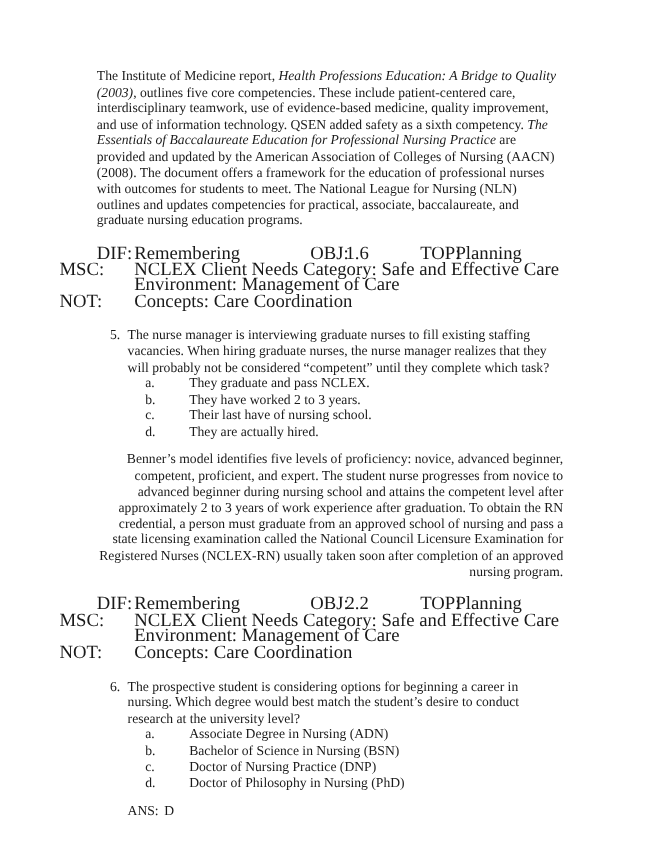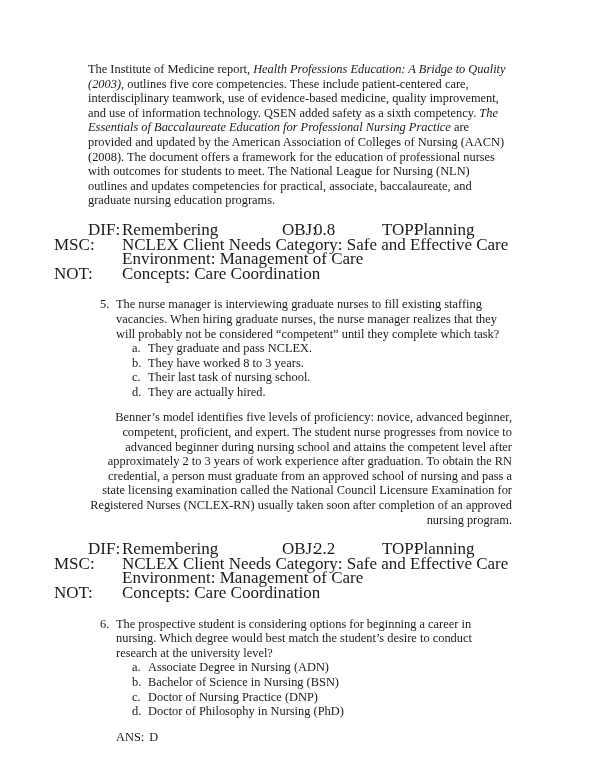--- a/index.html
+++ b/index.html
@@ -113,21 +113,21 @@
     position: relative;
     padding-left: 32px;
     font-size: 12.4px;
     line-height: 14.6px;
   }
   .opt-letter {
     position: absolute;
     left: 16px;
     top: 0;
   }
-  .opt-text { display: inline; }
+  .opt-text { display: inline; margin-left: 24px; }
 
   .ans-line {
     font-size: 12.4px;
     line-height: 14.6px;
   }
   .ans-lbl { margin-right: 5px; }
 
   .rationale {
     font-size: 12.4px;
     line-height: 14.6px;
@@ -149,21 +149,21 @@
     </p>
 
     <div class="spacer-md"></div>
 
     <div class="meta">
       <div class="meta-row cols">
         <span class="meta-col-dif">
           <span class="meta-lbl">DIF:</span><span>Remembering</span>
         </span>
         <span class="meta-col-obj">
-          <span class="meta-lbl">OBJ:</span><span>0.8</span>
+          <span class="meta-lbl">OBJ:</span><span>1.6</span>
         </span>
         <span class="meta-col-top">
           <span class="meta-lbl">TOP:</span><span>Planning</span>
         </span>
       </div>
       <div class="meta-row meta-wrap">
         <span class="meta-lbl">MSC:</span><span>NCLEX Client Needs Category: Safe and Effective Care Environment: Management of Care</span>
       </div>
       <div class="meta-row meta-wrap">
         <span class="meta-lbl">NOT:</span><span>Concepts: Care Coordination</span>
@@ -176,25 +176,25 @@
       <span class="q-num">5.</span>
       <p class="q-stem">The nurse manager is interviewing graduate nurses to fill existing staffing vacancies. When hiring graduate nurses, the nurse manager realizes that they will probably not be considered “competent” until they complete which task?</p>
     </div>
     <ul class="options q-body">
       <li class="option">
         <span class="opt-letter">a.</span>
         <span class="opt-text">They graduate and pass NCLEX.</span>
       </li>
       <li class="option">
         <span class="opt-letter">b.</span>
-        <span class="opt-text">They have worked 8 to 3 years.</span>
+        <span class="opt-text">They have worked 2 to 3 years.</span>
       </li>
       <li class="option">
         <span class="opt-letter">c.</span>
-        <span class="opt-text">Their last task of nursing school.</span>
+        <span class="opt-text">Their last have of nursing school.</span>
       </li>
       <li class="option">
         <span class="opt-letter">d.</span>
         <span class="opt-text">They are actually hired.</span>
       </li>
     </ul>
 
     <div class="spacer-sm"></div>
 
     <p class="rationale">Benner’s model identifies five levels of proficiency: novice, advanced beginner, competent, proficient, and expert. The student nurse progresses from novice to advanced beginner during nursing school and attains the competent level after approximately 2 to 3 years of work experience after graduation. To obtain the RN credential, a person must graduate from an approved school of nursing and pass a state licensing examination called the National Council Licensure Examination for Registered Nurses (NCLEX-RN) usually taken soon after completion of an approved nursing program.</p>

